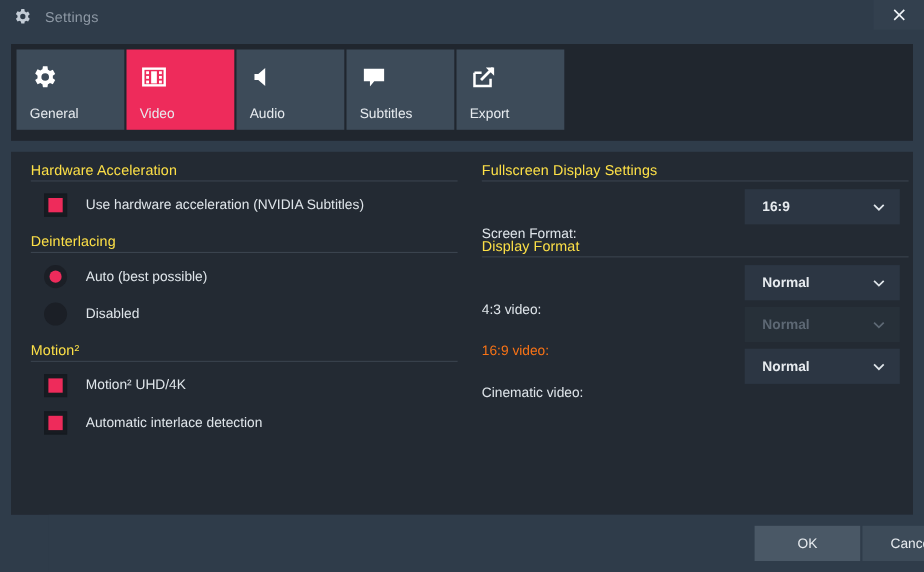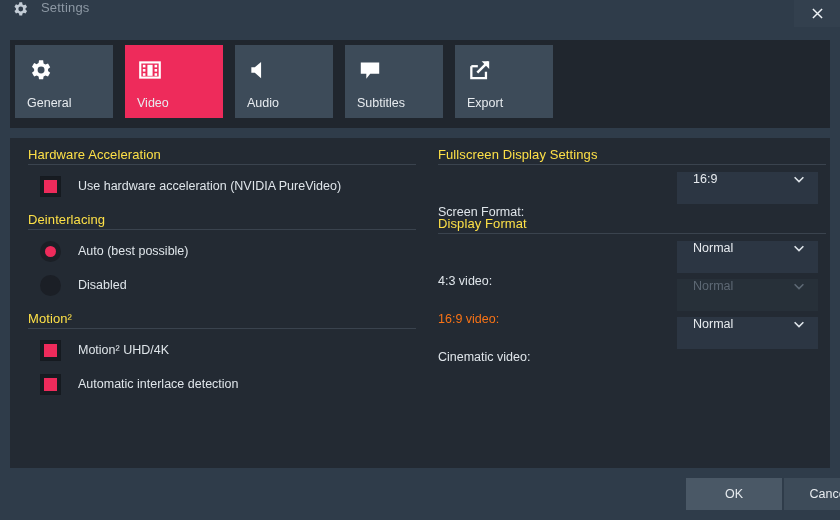--- a/index.html
+++ b/index.html
@@ -15,21 +15,21 @@
     -webkit-font-smoothing: antialiased;
   }
 
   
   .titlebar {
     position: absolute;
     left: 0; top: 0;
     width: 840px; height: 30px;
     background: #2f3c4a;
     display: flex;
-    align-items: flex-start;
+    align-items: center;
   }
   .titlebar .gear {
     margin-left: 11px;
     width: 18px; height: 18px;
     display: block;
   }
   .titlebar .title {
     margin-left: 12px;
     color: #8d98a4;
     font-size: 13px;
@@ -51,21 +51,21 @@
   .tabstrip {
     position: absolute;
     left: 10px; top: 40px;
     width: 820px; height: 88px;
     background: #20262e;
     box-sizing: border-box;
     padding: 5px 0 0 5px;
   }
   .tabs {
     display: flex;
-    gap: 12px;
+    gap: 2px;
   }
   .tab {
     width: 98px;
     height: 73px;
     background: #3d4b59;
     position: relative;
     box-sizing: border-box;
     cursor: pointer;
     overflow: hidden;
   }
@@ -175,23 +175,24 @@
   .field-label.disabled { color: #f97316; }
   .dropdown {
     position: absolute;
     right: 10px;
     top: 50%;
     transform: translateY(-50%);
     width: 141px;
     height: 32px;
     background: #2c3643;
     display: flex;
-    align-items: flex-start;
+    align-items: center;
     cursor: pointer;
     box-sizing: border-box;
+    font-weight: bold;
   }
   .dropdown.disabled {
     background: #273039;
     cursor: default;
   }
   .dropdown .dd-value {
     margin-left: 16px;
     color: #e7ebef;
     font-size: 12.5px;
   }
@@ -316,21 +317,21 @@
   <div class="col col-left">
 
     <div>
       <div class="section-title">Hardware Acceleration</div>
       <div class="section-rule wide"></div>
 
       <div class="row-check">
         <span class="checkbox">
             <i></i>
           </span>
-        <span class="row-label">Use hardware acceleration (NVIDIA PureVideo)</span>
+        <span class="row-label">Use hardware acceleration (NVIDIA Subtitles)</span>
       </div>
     </div>
 
     <div>
       <div class="section-title">Deinterlacing</div>
       <div class="section-rule wide"></div>
 
       <div class="row-check">
         <span class="radio">
             <i></i>

